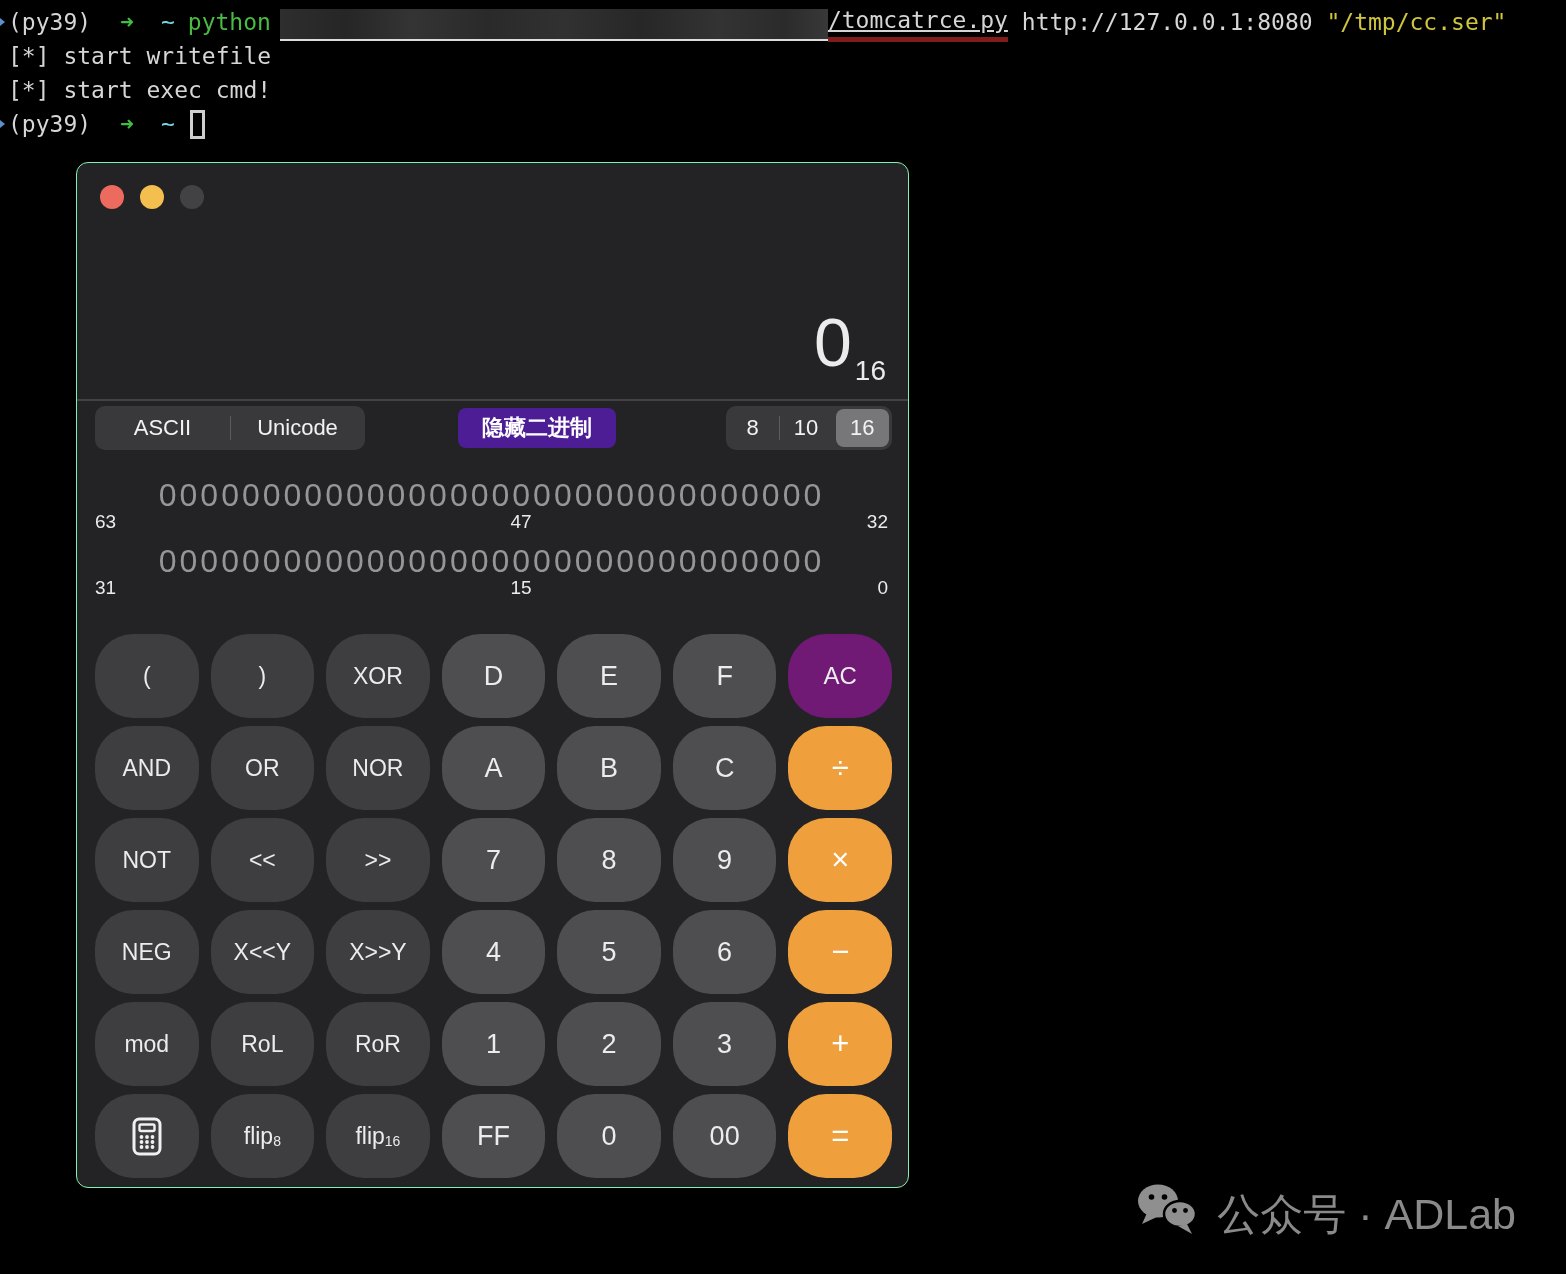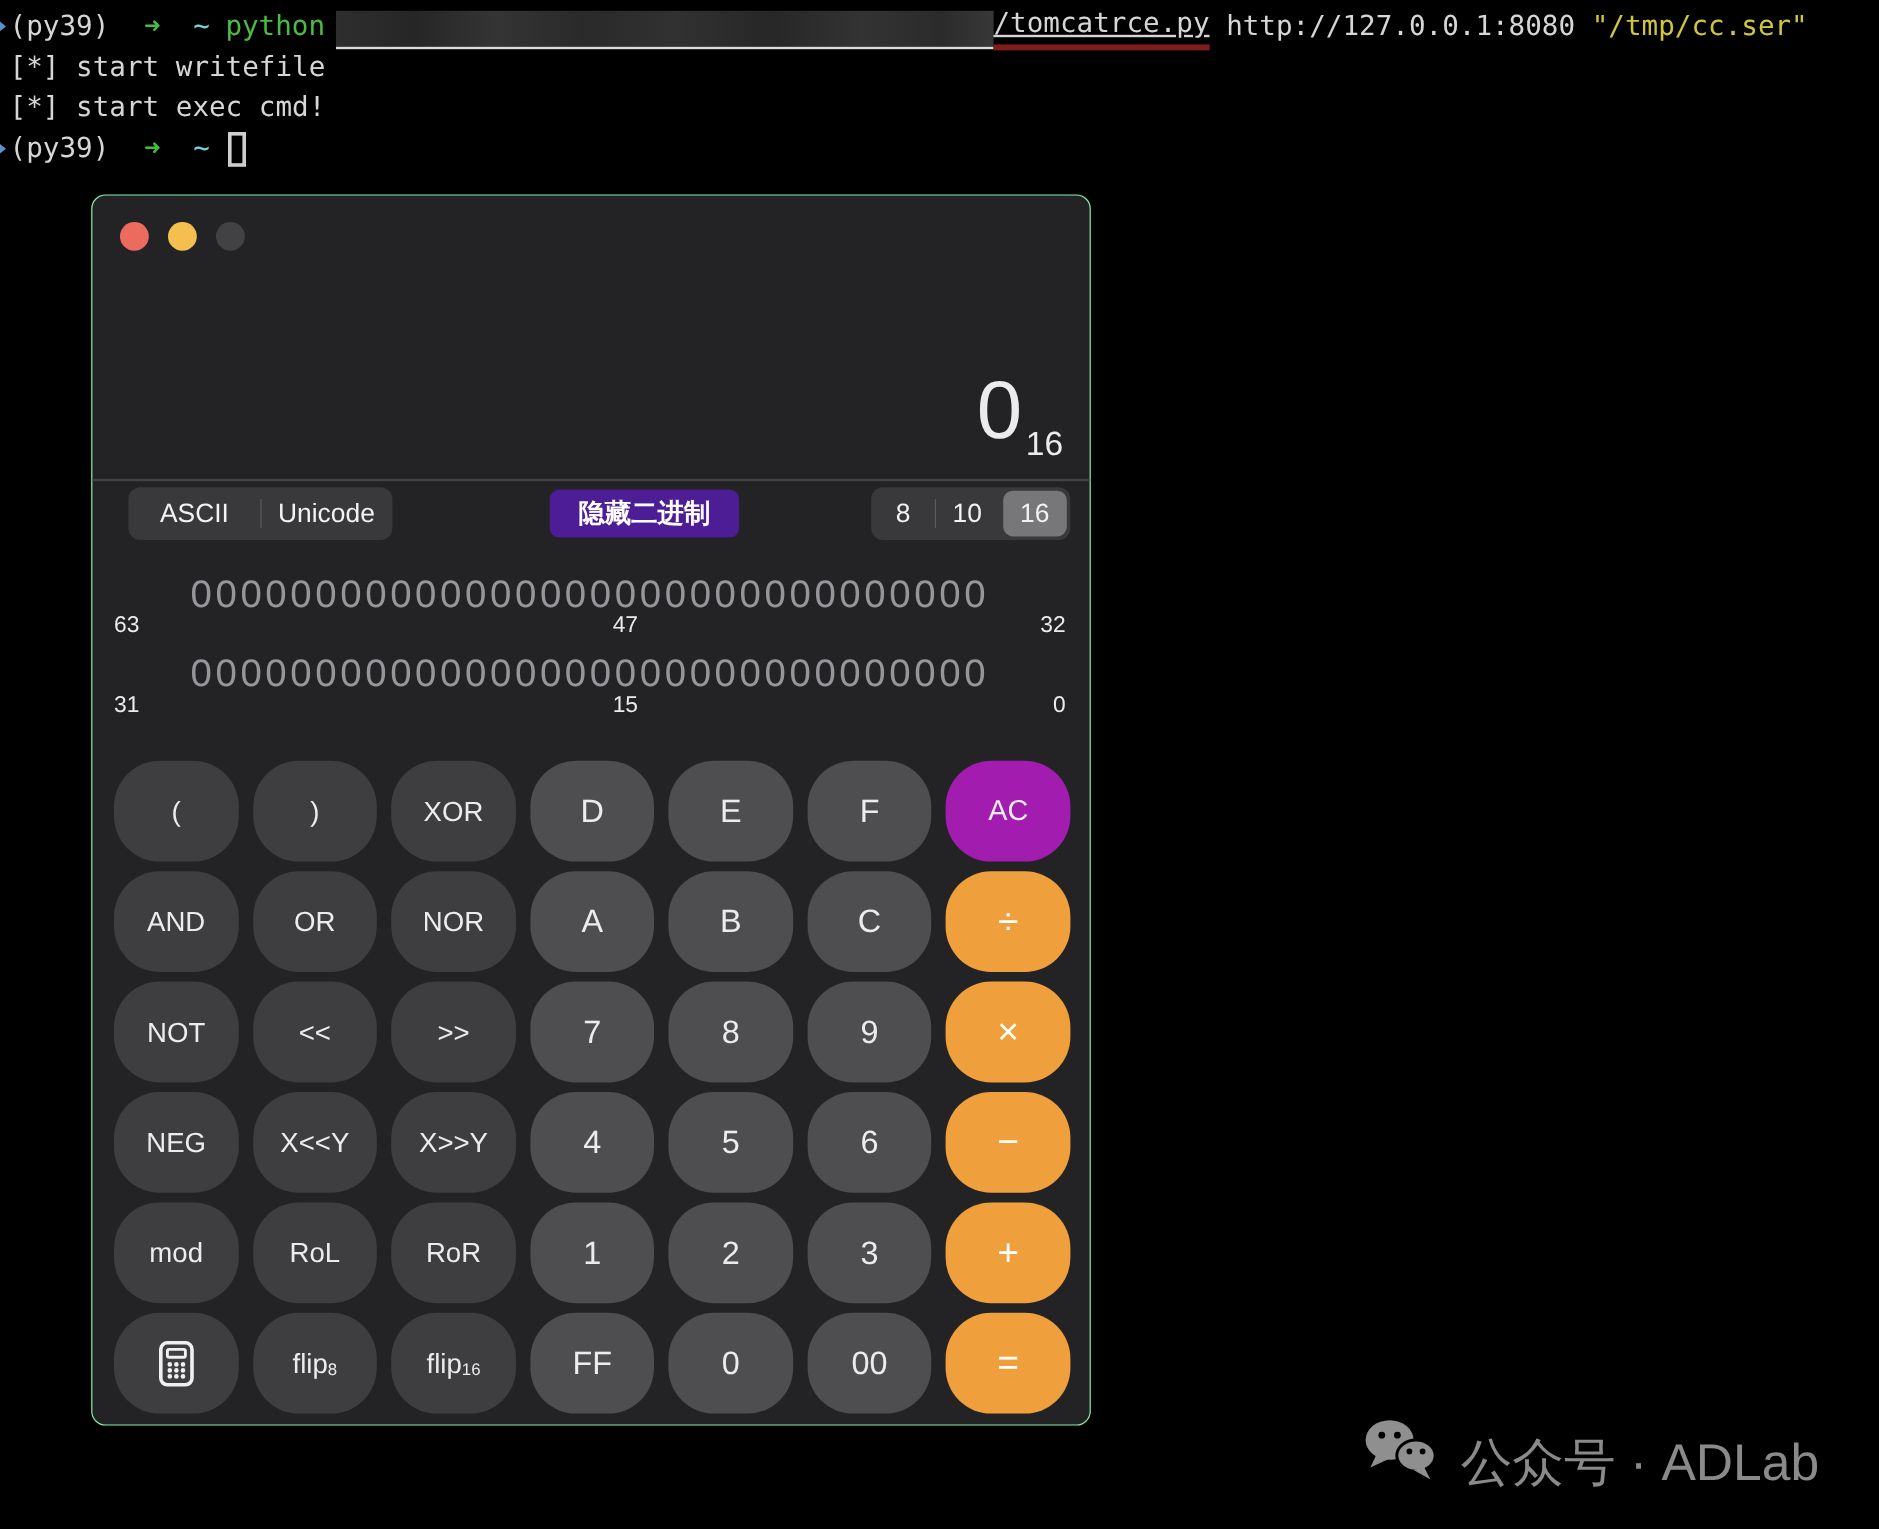--- a/index.html
+++ b/index.html
@@ -40,21 +40,21 @@
   .display { position:absolute; right:22px; top:140px; text-align:right; color:#ebebeb; }
   .display-value { font-size:68px; font-weight:300; letter-spacing:1px; }
   .display-base { font-size:28px; font-weight:400; vertical-align:-14px; margin-left:2px; }
 
   .hdivider { position:absolute; left:0; right:0; top:236px; height:2px; background:#434345; }
 
   
   .controls { position:absolute; left:0; right:0; top:243px; height:44px; }
   .seg { position:absolute; height:44px; background:#39393b; border-radius:10px;
          display:flex; align-items:stretch; color:#f2f2f2; font-size:22px; }
-  .seg-encoding { left:18px; width:220px;margin-left:12px; }
+  .seg-encoding { left:18px; width:270px; }
   .seg-base { left:649px; width:166px; }
   .seg .opt { flex:1; display:flex; align-items:center; justify-content:center;
               background:transparent; border:none; color:#f2f2f2; font-size:22px;
               font-family:inherit; position:relative; cursor:pointer; }
   .seg .opt:not(:first-child)::before { content:""; position:absolute; left:0; top:10px; bottom:10px;
               width:1px; background:#5c5c5e; }
   .seg .opt.selected { background:#77777a; border-radius:8px; margin:3px; }
   .seg .opt.selected::before { display:none; }
   .hide-binary { position:absolute; left:381px; width:158px; height:40px; top:2px;
                  background:#4c1d95; border:none; border-radius:8px; color:#fff;
@@ -70,26 +70,26 @@
   .bin-label-mid { position:absolute; left:52.4%; }
 
   
   .keypad { position:absolute; left:18px; top:471px; width:797px;
             display:grid; grid-template-columns:repeat(7,1fr); gap:8px 12px; }
   .key { height:84px; border:none; border-radius:38px; color:#ececec;
          font-family:"Liberation Sans", sans-serif; font-size:23px;
          display:flex; align-items:center; justify-content:center; cursor:pointer; }
   .key.fn    { background:#3e3e40; }
   .key.digit { background:#4e4e50; font-size:27px; }
-  .key.ac    { background:#a21caf; font-size:24px; }
+  .key.ac    { background:#701a75; font-size:24px; }
   .key.op    { background:#ef9f3c; color:#fff; font-size:31px; font-weight:300; }
   .key sub   { font-size:14px; margin-top:10px; }
 
   
-  .watermark { position:absolute; right:50px; bottom:26px; display:flex; align-items:flex-end;
+  .watermark { position:absolute; right:50px; bottom:26px; display:flex; align-items:center;
                gap:16px; color:#8a8a8a; font-size:43px; }
 </style>
 </head>
 <body>
 
 <div class="terminal">
   <div class="t-line">
     <span class="mark-triangle"></span>
     <span class="t-env">(py39)</span>
     <span class="t-arrow">➜</span>

